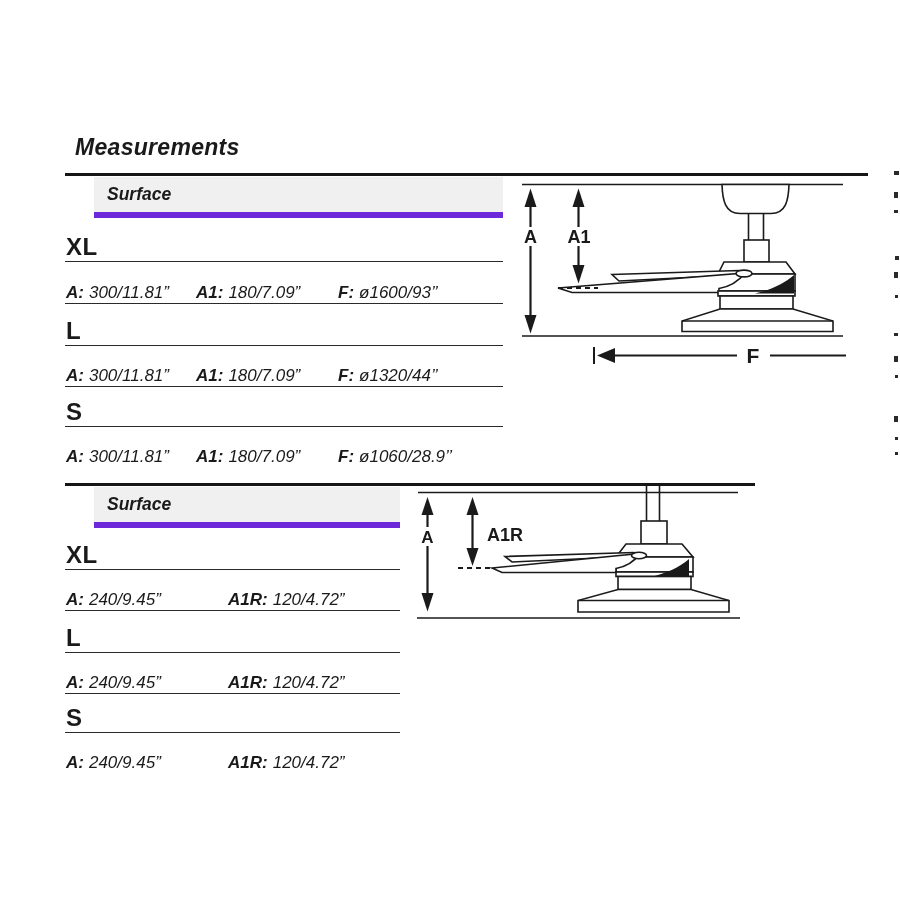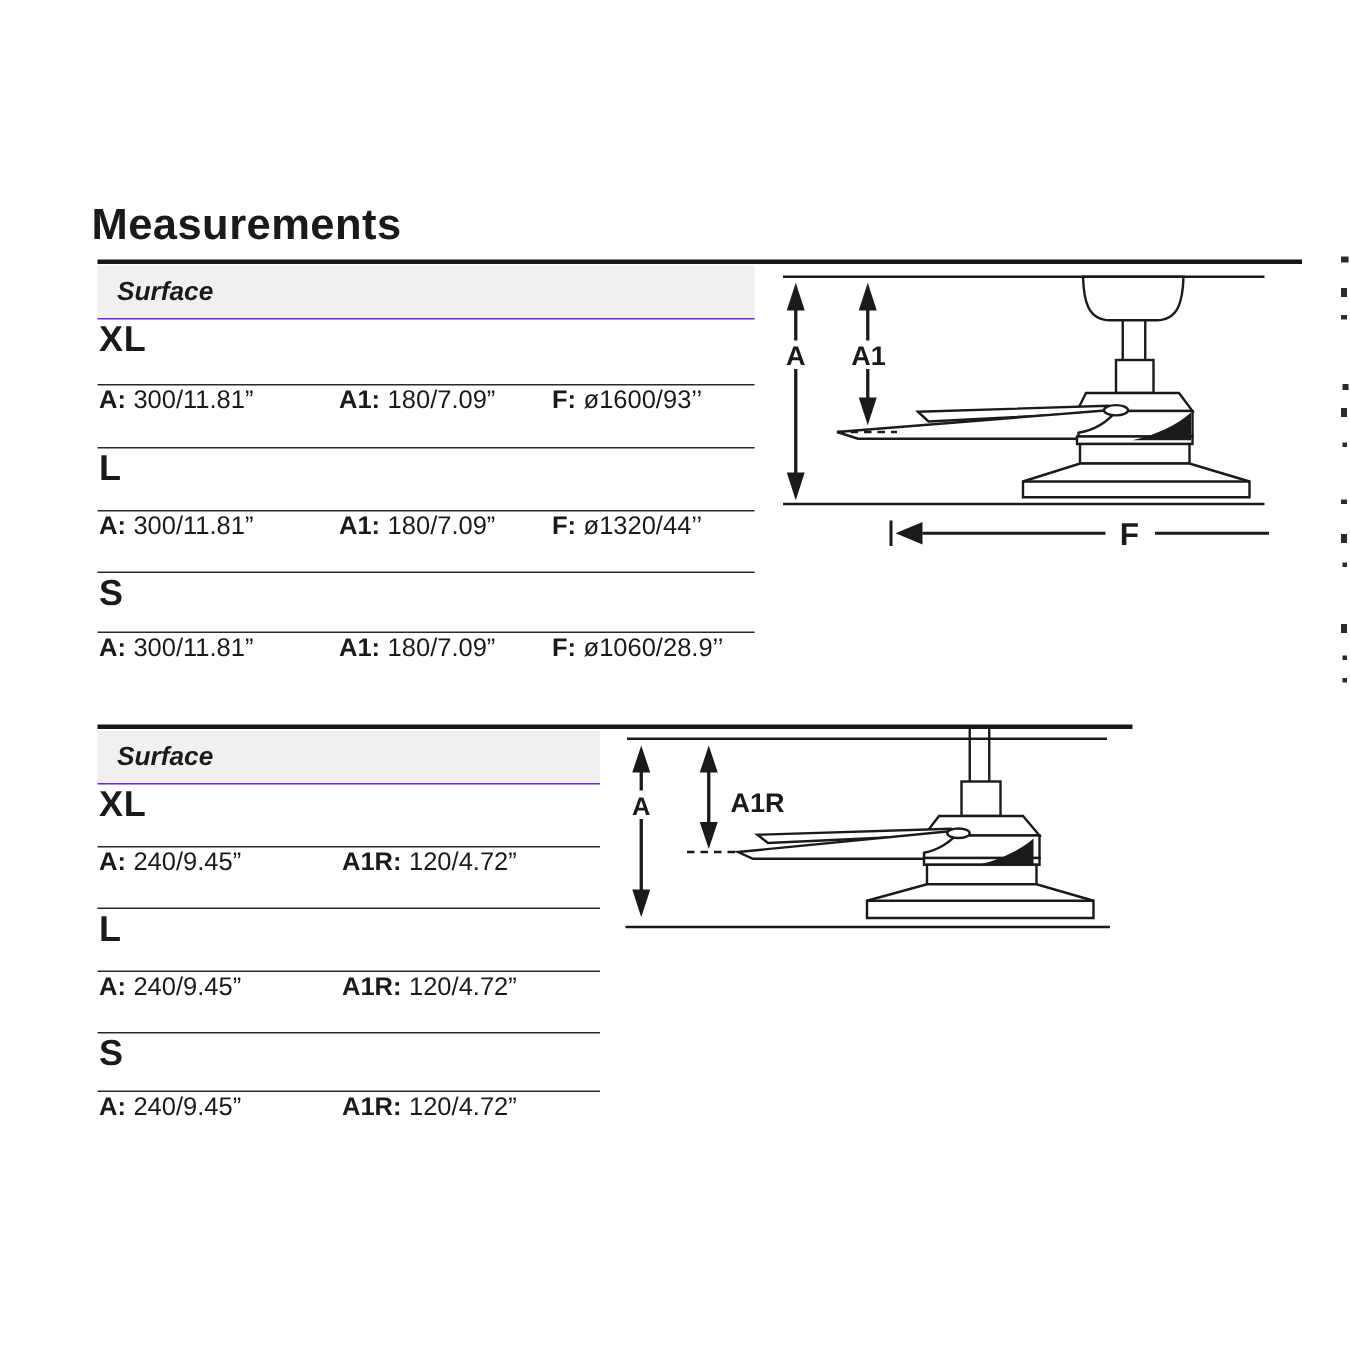--- a/index.html
+++ b/index.html
@@ -2,54 +2,54 @@
 <html><head>
 <meta charset="utf-8">
 <style>
   html,body{margin:0;padding:0;}
   body{
     width:900px;height:900px;position:relative;background:#ffffff;
     font-family:"Liberation Sans",sans-serif;color:#1a1a1a;overflow:hidden;
   }
   .abs{position:absolute;}
   .page-title{
-    left:61px;top:134px;font-size:29px;font-weight:bold;
+    left:75px;top:134px;font-size:23px;font-weight:bold;font-style:italic;
     letter-spacing:.3px;
   }
   .rule{position:absolute;background:#161616;height:3.5px;}
   .rule-surface{left:65px;top:172.5px;width:803px;}
   .rule-recessed{left:65px;top:482.5px;width:690px;}
 
   .spec-table{position:absolute;}
   .spec-table .band{
-    background:#f0f0f0;border-bottom:1px solid #6d28d9;
+    background:#f0f0f0;border-bottom:6px solid #6d28d9;
     display:flex;align-items:center;padding-left:13px;
-    font-size:17.5px;font-weight:bold;font-style:italic;
+    font-size:17.5px;font-weight:bold;font-style:italic;margin-left:29px;
   }
   .spec-table .size-row{
-    border-bottom:1px solid #2a2a2a;display:flex;align-items:flex-start;
+    border-bottom:1px solid #2a2a2a;display:flex;align-items:flex-end;
     padding-left:1px;font-size:24px;font-weight:bold;letter-spacing:.5px;
   }
   .spec-table .data-row{
-    border-bottom:1px solid #2a2a2a;display:flex;align-items:flex-start;
-    padding-left:1px;font-size:17px;
+    border-bottom:1px solid #2a2a2a;display:flex;align-items:flex-end;
+    padding-left:1px;font-size:17px;font-style:italic;
   }
   .spec-table .data-row.last{border-bottom:none;}
   .spec-table .col{display:inline-block;white-space:nowrap;}
   .spec-table .lbl{font-weight:bold;margin-right:5px;}
   .surface-table{left:65px;top:176.5px;width:438px;}
   .surface-table .band{height:35.5px;}
   .surface-table .r-xl{height:43px;}
   .surface-table .r-l{height:41px;}
   .surface-table .r-s{height:39px;}
   .surface-table .d1{height:41px;}
   .surface-table .d2{height:40px;}
   .surface-table .d3{height:40px;}
   .surface-table .c1{width:130px;}
-  .surface-table .c2{width:142px;margin-left:30px;}
+  .surface-table .c2{width:142px;}
   .recessed-table{left:65px;top:486.5px;width:335px;}
   .recessed-table .band{height:35.5px;}
   .recessed-table .r-xl{height:41px;}
   .recessed-table .r-l{height:41px;}
   .recessed-table .r-s{height:38px;}
   .recessed-table .d1{height:40px;}
   .recessed-table .d2{height:40px;}
   .recessed-table .d3{height:40px;}
   .recessed-table .c1{width:162px;}
 

